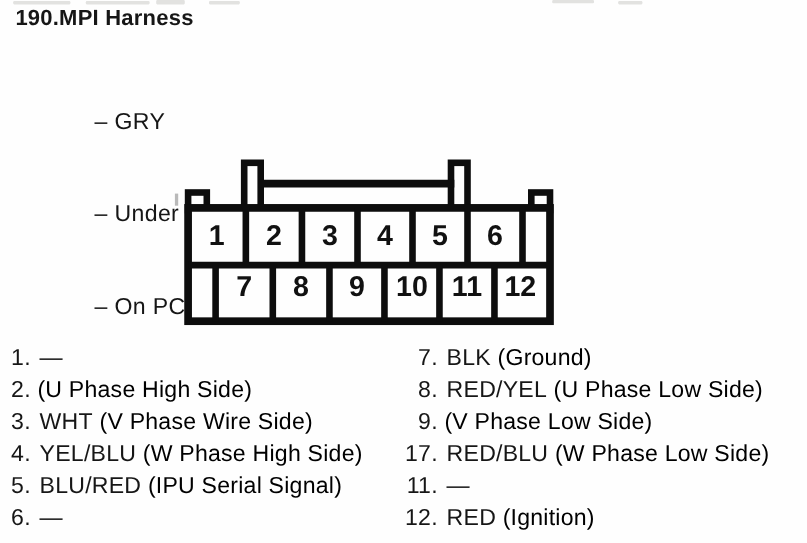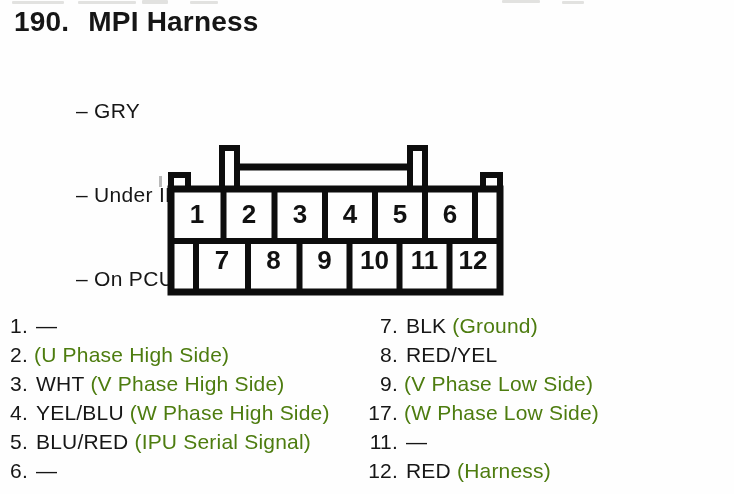--- a/index.html
+++ b/index.html
@@ -5,38 +5,38 @@
   html,body{margin:0;padding:0;background:#888;}
   .page{
     position:relative;width:734px;height:494px;background:#fefefe;
     font-family:"Liberation Sans","DejaVu Sans",sans-serif;color:#161616;
     overflow:hidden;margin:0 auto;
   }
   
   .artifact{position:absolute;background:#e2e2e0;border-radius:1px;}
   .speck{position:absolute;background:#b9b9b9;}
 
-  .title-row{position:absolute;left:14px;top:6px;display:flex;gap:19px;
-    font-size:28px;font-weight:bold;letter-spacing:0.2px;}
-  .details{position:absolute;left:76px;top:41px;font-size:21px;line-height:28px;
+  .title-row{position:absolute;left:14px;top:6px;display:flex;
+    font-size:20px;font-weight:bold;letter-spacing:0.2px;}
+  .details{position:absolute;left:86px;top:41px;font-size:21px;line-height:28px;
     letter-spacing:0.3px;white-space:pre;}
 
   .connector{position:absolute;left:165px;top:144px;}
   .connector text{font-family:"Liberation Sans","DejaVu Sans",sans-serif;
     font-weight:bold;font-size:26px;fill:#111;}
 
   .pincol{position:absolute;top:311px;font-size:21px;line-height:29px;}
   .pincol.left{left:6px;}
   .pincol.right{left:360px;}
   .pinrow{display:flex;height:29px;align-items:baseline;letter-spacing:0.2px;}
   .pinnum{display:inline-block;text-align:right;}
   .left .pinnum{width:22px;}
   .right .pinnum{width:38px;}
   .pinwire{margin-left:8px;white-space:pre;}
-  .pinfn{margin-left:6px;color:#4d7c0f;white-space:pre;}
+  .pinfn{margin-left:6px;color:#000000;white-space:pre;}
 </style>
 </head>
 <body>
 
 <div class="page">
 
   <div class="artifact" style="left:12px;top:1px;width:52px;height:3px;"></div>
   <div class="artifact" style="left:78px;top:1px;width:58px;height:3px;"></div>
   <div class="artifact" style="left:142px;top:0;width:26px;height:4px;"></div>
   <div class="artifact" style="left:190px;top:1px;width:28px;height:3px;"></div>
@@ -109,21 +109,21 @@
       <span class="pinwire">—</span>
       <span class="pinfn"></span>
     </div>
     <div class="pinrow">
       <span class="pinnum">2.</span>
       <span class="pinfn">(U Phase High Side)</span>
     </div>
     <div class="pinrow">
       <span class="pinnum">3.</span>
       <span class="pinwire">WHT</span>
-      <span class="pinfn">(V Phase High Side)</span>
+      <span class="pinfn">(V Phase Wire Side)</span>
     </div>
     <div class="pinrow">
       <span class="pinnum">4.</span>
       <span class="pinwire">YEL/BLU</span>
       <span class="pinfn">(W Phase High Side)</span>
     </div>
     <div class="pinrow">
       <span class="pinnum">5.</span>
       <span class="pinwire">BLU/RED</span>
       <span class="pinfn">(IPU Serial Signal)</span>
@@ -137,34 +137,36 @@
 
   <div class="pincol right">
     <div class="pinrow">
       <span class="pinnum">7.</span>
       <span class="pinwire">BLK</span>
       <span class="pinfn">(Ground)</span>
     </div>
     <div class="pinrow">
       <span class="pinnum">8.</span>
       <span class="pinwire">RED/YEL</span>
+      <span class="pinfn">(U Phase Low Side)</span>
     </div>
     <div class="pinrow">
       <span class="pinnum">9.</span>
       <span class="pinfn">(V Phase Low Side)</span>
     </div>
     <div class="pinrow">
       <span class="pinnum">17.</span>
+      <span class="pinwire">RED/BLU</span>
       <span class="pinfn">(W Phase Low Side)</span>
     </div>
     <div class="pinrow">
       <span class="pinnum">11.</span>
       <span class="pinwire">—</span>
       <span class="pinfn"></span>
     </div>
     <div class="pinrow">
       <span class="pinnum">12.</span>
       <span class="pinwire">RED</span>
-      <span class="pinfn">(Harness)</span>
+      <span class="pinfn">(Ignition)</span>
     </div>
   </div>
 
 </div>
 
 </body></html>

